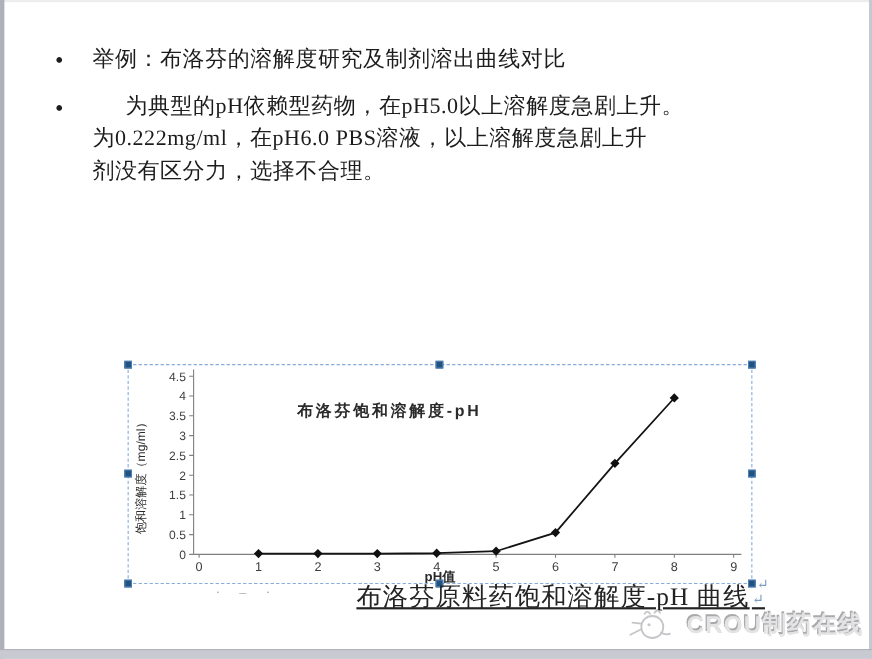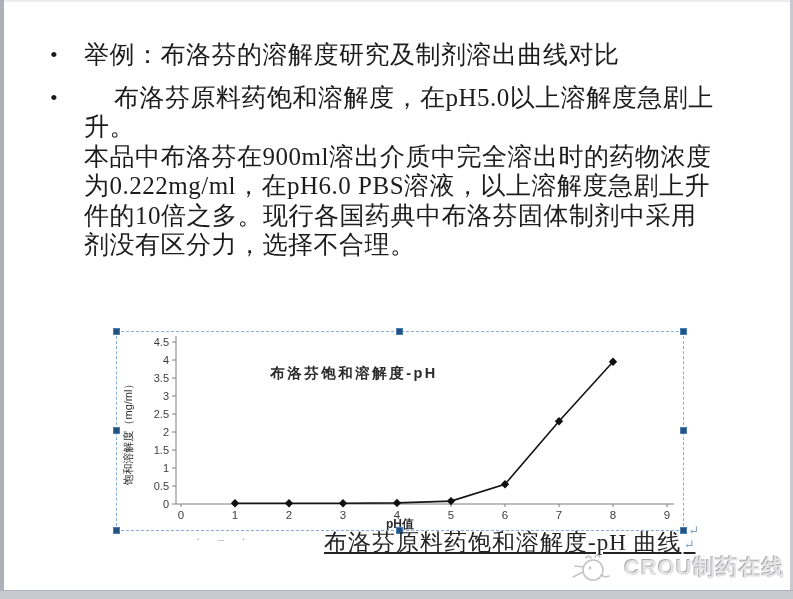--- a/index.html
+++ b/index.html
@@ -13,21 +13,21 @@
   .edge-top{position:absolute;left:0;top:0;width:793px;height:2px;background:#ededee;}
   .edge-left{position:absolute;left:0;top:0;width:4px;height:599px;background:#aeb1ba;}
   .edge-right{position:absolute;right:0;top:0;width:3px;height:599px;background:#c6c9cf;}
   .edge-bottom{position:absolute;left:0;bottom:0;width:793px;height:9px;background:#c7cad1;border-top:1px solid #afb2ba;box-sizing:border-box;}
 
   
   .text-block{position:absolute;left:44px;top:40px;width:716px;}
   .bullet-row{display:flex;align-items:flex-start;}
   .bullet-row + .bullet-row{margin-top:13px;}
   .bullet-marker{width:34px;flex:0 0 34px;font-size:22px;line-height:29.5px;text-align:left;padding-left:6px;}
-  .bullet-text{flex:1;font-size:25px;line-height:29.5px;letter-spacing:.5px;}
+  .bullet-text{flex:1;font-size:20px;line-height:29.5px;letter-spacing:.5px;}
   .bullet-text .first-line{text-indent:30px;}
 
   
   .figure-wrap{position:absolute;left:116px;top:331px;width:568px;height:200px;
     border:1px dashed #85aede;box-sizing:border-box;background:#ffffff;}
   .figure-wrap svg{display:block;}
   .handle{position:absolute;width:7px;height:7px;background:#24527e;border:1px solid #4a7fb5;box-sizing:border-box;}
   .h-tl{left:-4px;top:-4px;}  .h-tm{left:calc(50% - 4px);top:-4px;}  .h-tr{right:-4px;top:-4px;}
   .h-ml{left:-4px;top:calc(50% - 4px);}  .h-mr{right:-4px;top:calc(50% - 4px);}
   .h-bl{left:-4px;bottom:-4px;}  .h-bm{left:calc(50% - 4px);bottom:-4px;}  .h-br{right:-4px;bottom:-4px;}
@@ -55,24 +55,22 @@
 <div class="edge-bottom"></div>
 
 <div class="text-block">
   <div class="bullet-row">
     <span class="bullet-marker">•</span>
     <div class="bullet-text">举例：布洛芬的溶解度研究及制剂溶出曲线对比</div>
   </div>
   <div class="bullet-row">
     <span class="bullet-marker">•</span>
     <div class="bullet-text">
-      <div class="first-line">布洛芬原料药饱和溶解度，在pH5.0以上溶解度急剧上升。</div>
-      <div>本品中布洛芬在900ml溶出介质中完全溶出时的药物浓度</div>
+      <div class="first-line">为典型的pH依赖型药物，在pH5.0以上溶解度急剧上升。</div>
       <div>为0.222mg/ml，在pH6.0 PBS溶液，以上溶解度急剧上升</div>
-      <div>件的10倍之多。现行各国药典中布洛芬固体制剂中采用</div>
       <div>剂没有区分力，选择不合理。</div>
     </div>
   </div>
 </div>
 
 <div class="figure-wrap">
   <svg id="chart-svg" width="566" height="198" viewBox="0 0 566 198">
       <line x1="59" y1="4" x2="59" y2="172" stroke="#7f7f7f" stroke-width="1"></line>
       <line x1="59" y1="172" x2="557" y2="172" stroke="#7f7f7f" stroke-width="1"></line>
       <line x1="55" y1="172" x2="59" y2="172" stroke="#7f7f7f" stroke-width="1"></line>

